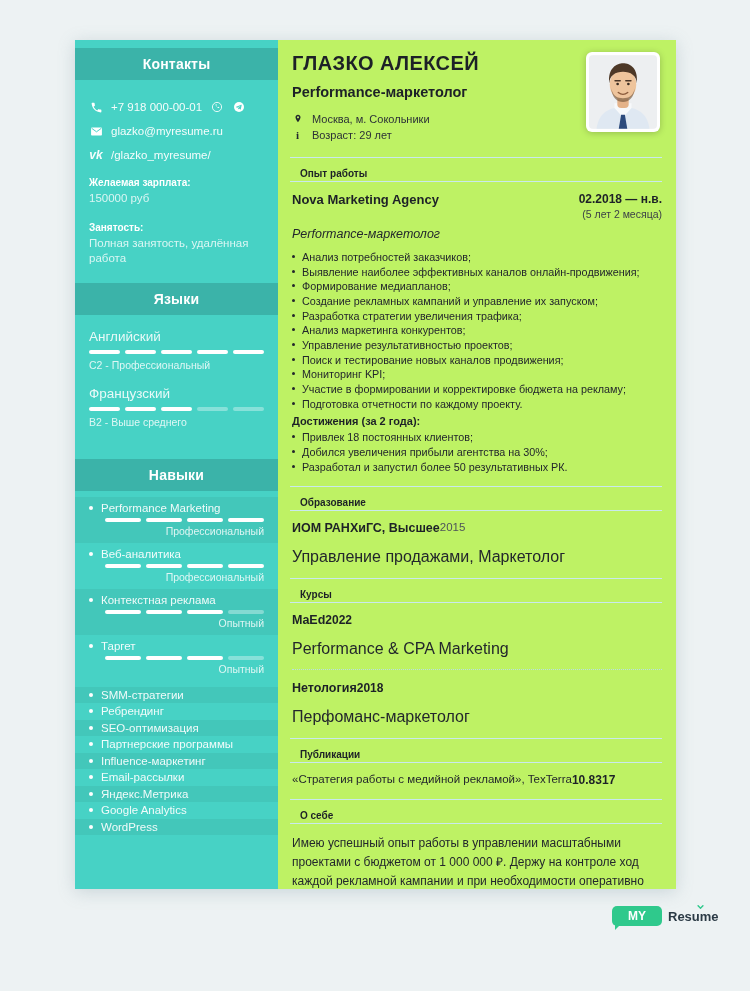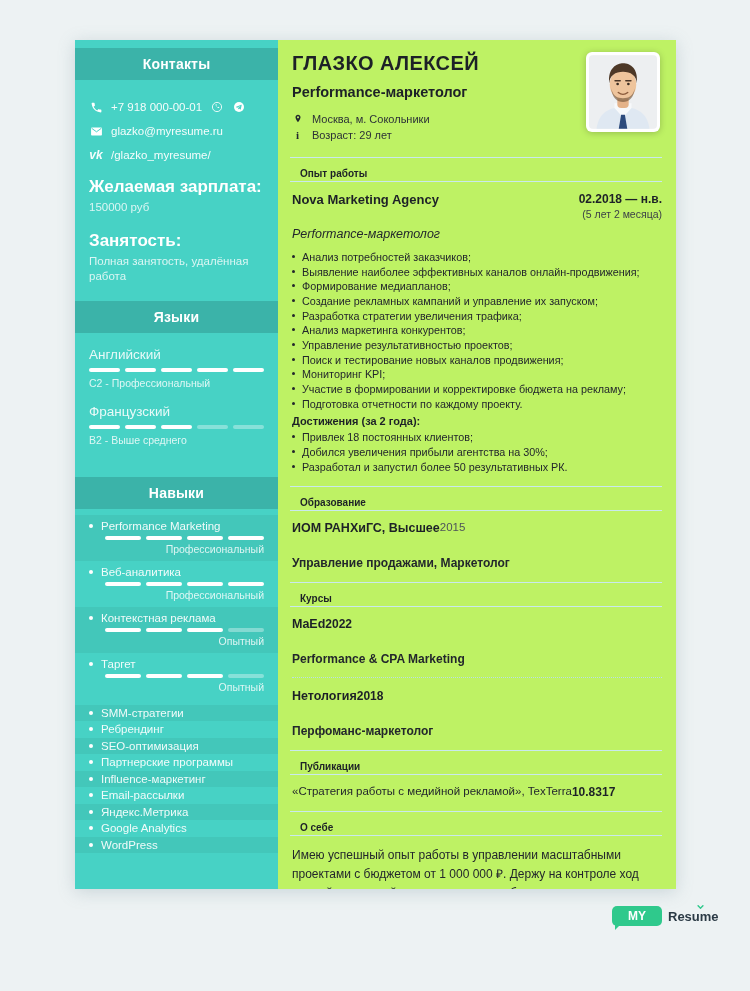--- a/index.html
+++ b/index.html
@@ -13,21 +13,21 @@
         box-shadow:0 3px 16px rgba(110,140,150,.28);display:flex;}
   
   .sidebar{width:203px;background:var(--teal);color:#fff;padding-top:8px;flex:none;overflow:hidden;}
   .band{height:32px;line-height:32px;background:var(--band);text-align:center;font-size:14px;font-weight:700;letter-spacing:.2px;}
   .side-pad{padding:10px 14px 16px;}
   .c-row{display:flex;align-items:center;gap:8px;margin:10px 0;font-size:11.5px;color:rgba(255,255,255,.95);}
   .cicon{width:14px;height:14px;flex:none;display:inline-flex;align-items:center;justify-content:center;}
   .cicon svg{width:13px;height:13px;display:block;}
   .cicon.sm svg{width:12px;height:12px;}
   .vk-glyph{font-weight:800;font-size:12px;font-style:italic;}
-  .c-label{font-size:17px;font-weight:700;margin-top:15px;}
+  .c-label{font-size:10px;font-weight:700;margin-top:15px;}
   .c-value{font-size:11.5px;color:rgba(255,255,255,.8);margin-top:3px;line-height:1.35;}
   .lang{margin:4px 0 15px;}
   .lang-name{font-size:13.5px;color:rgba(255,255,255,.88);margin-bottom:6px;}
   .bars{display:flex;gap:5px;}
   .bar-seg{flex:1;height:4px;border-radius:2px;background:rgba(255,255,255,.35);}
   .bar-seg.filled{background:#fff;}
   .lang-level{font-size:10.5px;color:rgba(255,255,255,.82);margin-top:5px;}
   .rated-list{padding:6px 0 4px;}
   .rated{padding:5px 14px 6px;}
   .rated:nth-child(odd){background:var(--stripe);}
@@ -63,21 +63,21 @@
   .role{font-size:12.5px;font-style:italic;color:#23272c;margin-top:7px;}
   .blist{list-style:none;margin-top:9px;}
   .blist li{display:flex;gap:7px;font-size:10.8px;color:#23272c;line-height:1.36;}
   .b-dot{width:3px;height:3px;border-radius:50%;background:#23272c;flex:none;margin-top:5px;}
   .ach-label{font-size:11px;font-weight:700;color:var(--dark);margin-top:4px;}
   .blist.ach{margin-top:3px;}
   .row2{display:flex;justify-content:flex-start;align-items:flex-start;}
   .it-name{font-size:12.5px;font-weight:700;color:var(--dark);}
   .it-year{font-size:12px;font-weight:700;color:var(--dark);}
   .it-year.plain{font-weight:400;color:#4e545a;font-size:11.5px;}
-  .it-sub{font-size:12px;color:#23272c;margin-top:21px;font-weight:bold;}
+  .it-sub{font-size:16px;color:#23272c;margin-top:13px;}
   .entry + .entry{border-top:1px dotted var(--dotted);margin-top:11px;padding-top:11px;}
   .pub-name{font-size:11.5px;color:#23272c;}
   .pub-date{font-size:12px;font-weight:700;color:var(--dark);}
   .about-text{font-size:12px;line-height:1.55;color:#23272c;padding-right:2px;}
   
   .logo{position:absolute;left:612px;top:906px;display:flex;align-items:center;gap:6px;cursor:pointer;}
   .logo-badge{position:relative;background:var(--green);color:#fff;font-size:12px;font-weight:800;
               padding:4px 16px;border-radius:5px;line-height:1;}
   .logo-badge::after{content:"";position:absolute;left:3px;bottom:-4px;border:4px solid transparent;
               border-top-color:var(--green);border-left-color:var(--green);}

